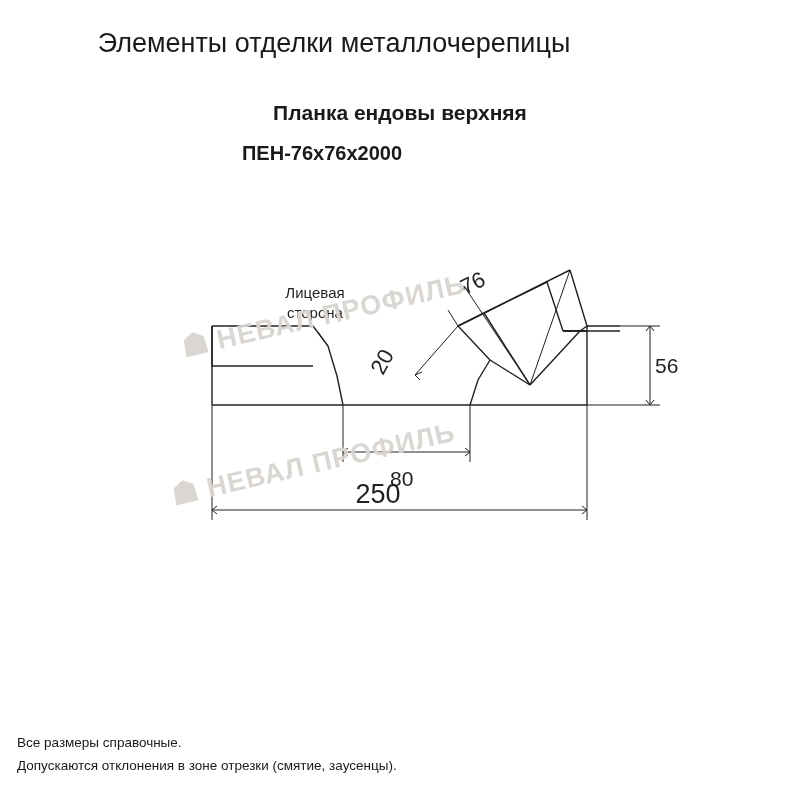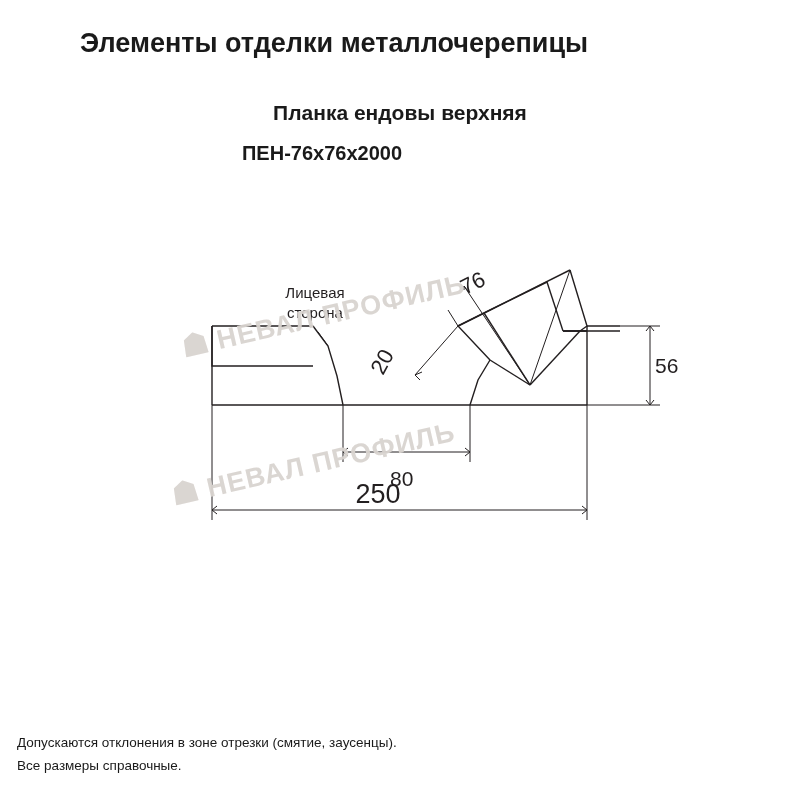--- a/index.html
+++ b/index.html
@@ -19,21 +19,21 @@
     position: absolute;
     inset: 0;
   }
   .title {
     position: absolute;
     top: 28px;
     left: 0;
     width: 668px;
     text-align: center;
     font-size: 27px;
-    font-weight: bold;
+    font-weight: normal;
     letter-spacing: 0px;
     color: #1a1a1a;
   }
   .subtitle {
     position: absolute;
     top: 101px;
     left: 0;
     width: 800px;
     text-align: center;
     font-size: 21px;
@@ -192,17 +192,17 @@
   </div>
 
   <div class="wm wm1">
     <span class="mark">☗</span><span>НЕВАЛ ПРОФИЛЬ</span>
   </div>
   <div class="wm wm2">
     <span class="mark">☗</span><span>НЕВАЛ ПРОФИЛЬ</span>
   </div>
 
   <div class="footnotes">
+    <div>Все размеры справочные.</div>
     <div>Допускаются отклонения в зоне отрезки (смятие, заусенцы).</div>
-    <div>Все размеры справочные.</div>
   </div>
 
 </div>
 
 </body></html>

